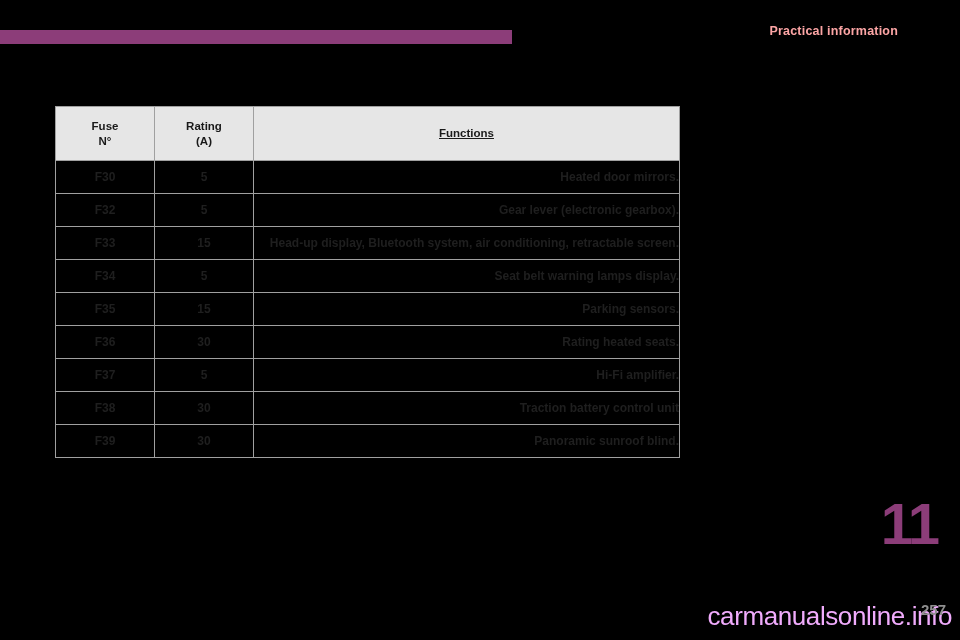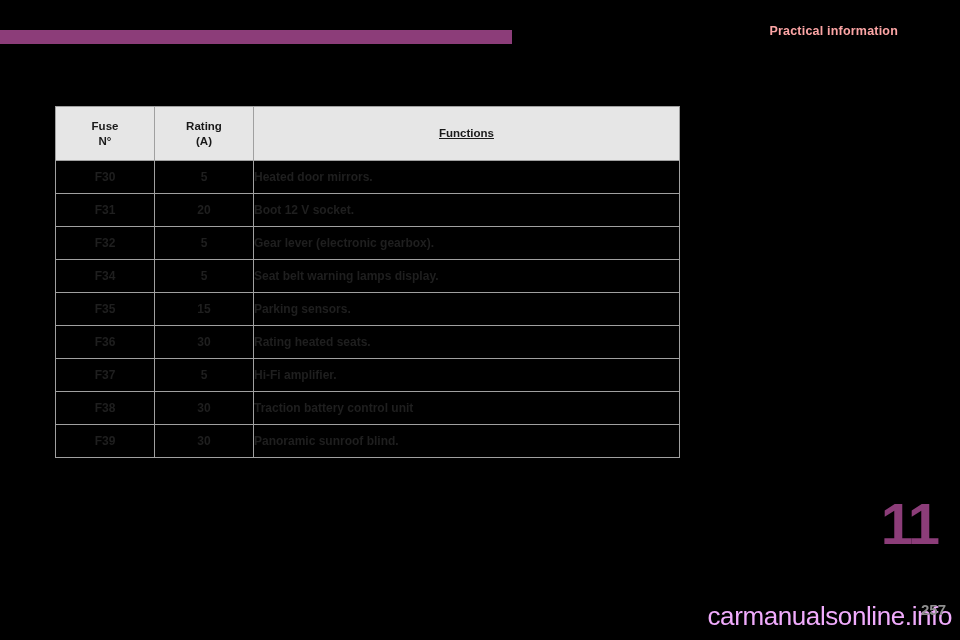--- a/index.html
+++ b/index.html
@@ -76,21 +76,21 @@
     height: 32px;
     font-size: 12px;
     font-weight: bold;
     color: #1f1f1f;
   }
   td.cell-fuse,
   td.cell-rating {
     text-align: center;
   }
   td.cell-func {
-    text-align: left;
+    text-align: right;
     padding: 5px 8px;
     line-height: 15px;
     margin-left: 19px;
   }
   tr.tall td { height: 48px; }
 
   
   .chapter-number {
     position: absolute;
     right: 22px;
@@ -145,28 +145,28 @@
         </th>
       </tr>
     </thead>
     <tbody id="fuse-table-body">
         <tr>
           <td class="cell-fuse">F30</td>
           <td class="cell-rating">5</td>
           <td class="cell-func">Heated door mirrors.</td>
         </tr>
         <tr>
-          <td class="cell-fuse">F31</td>
-          <td class="cell-rating">20</td>
-          <td class="cell-func">Boot 12 V socket.</td>
-        </tr>
-        <tr>
           <td class="cell-fuse">F32</td>
           <td class="cell-rating">5</td>
           <td class="cell-func">Gear lever (electronic gearbox).</td>
+        </tr>
+        <tr class="tall">
+          <td class="cell-fuse">F33</td>
+          <td class="cell-rating">15</td>
+          <td class="cell-func">Head-up display, Bluetooth system, air conditioning, retractable screen.</td>
         </tr>
         <tr>
           <td class="cell-fuse">F34</td>
           <td class="cell-rating">5</td>
           <td class="cell-func">Seat belt warning lamps display.</td>
         </tr>
         <tr>
           <td class="cell-fuse">F35</td>
           <td class="cell-rating">15</td>
           <td class="cell-func">Parking sensors.</td>

